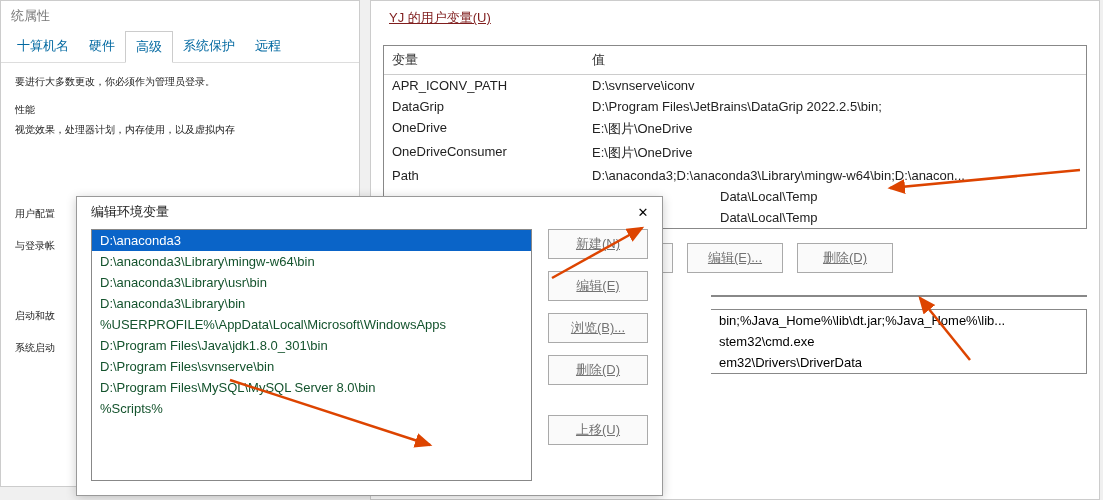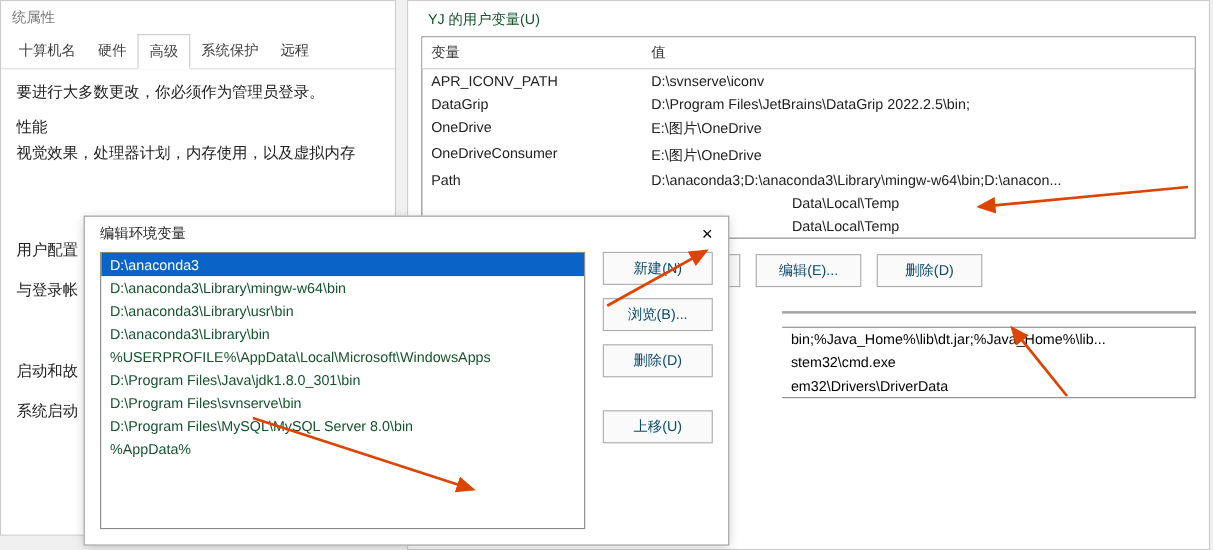--- a/index.html
+++ b/index.html
@@ -26,56 +26,57 @@
       color: #777;
       font-size: 13px;
     }
     .sysprops-tabs {
       display: flex;
       border-bottom: 1px solid #ddd;
       padding: 0 6px;
     }
     .sysprops-tab {
       padding: 6px 10px;
-      color: #404040;
+      color: #0369a1;
       cursor: default;
       font-family: Liberation Serif, serif;
     }
     .sysprops-tab.active {
       border: 1px solid #ccc;
       border-bottom: 1px solid #fff;
       margin-bottom: -1px;
       background: #fff;
     }
     .sysprops-body {
       padding: 12px 14px;
-      font-size: 14px;
+      font-size: 10px;
       color: #222;
     }
     .sysprops-hint { margin-bottom: 14px; }
     .sysprops-section-title { margin: 10px 0 6px 0; }
     .sysprops-section-desc { margin-bottom: 12px; color: #222; }
     .sysprops-label { margin: 18px 0 6px 0; }
 
     .envvars-window {
       position: absolute;
       left: 370px;
       top: 0;
       width: 730px;
       height: 500px;
       background: #fff;
       border: 1px solid #ccc;
     }
     .envvars-group-label {
       padding: 8px 12px 6px 18px;
       font-size: 13px;
-      color: #14532d;
+      color: #7f1d1d;
+      text-decoration: underline;
     }
     .envvars-table {
-      margin: 0 12px;
+      margin: 12px 12px;
       border: 1px solid #888;
     }
     .envvars-thead {
       display: flex;
       border-bottom: 1px solid #ccc;
       background: #fff;
     }
     .envvars-th {
       padding: 5px 8px;
       color: #333;
@@ -99,22 +100,23 @@
       justify-content: center;
       gap: 14px;
       margin: 14px 14px 0 14px;
     }
     .winbtn {
       min-width: 96px;
       padding: 5px 14px;
       border: 1px solid #aaa;
       background: #fafafa;
       font-size: 13px;
-      color: #0c4a6e;
+      color: #737373;
       text-align: center;
+      text-decoration: underline;
     }
     .envvars-table.lower { margin-top: 22px; }
     .envvars-lower-row {
       display: flex;
       margin: 0 12px;
     }
     .envvars-lower-cell {
       padding: 3px 8px;
       white-space: nowrap;
       overflow: hidden;
@@ -260,24 +262,25 @@
   <div class="editpath-body">
     <div class="editpath-list">
       <div class="editpath-item selected">D:\anaconda3</div>
       <div class="editpath-item">D:\anaconda3\Library\mingw-w64\bin</div>
       <div class="editpath-item">D:\anaconda3\Library\usr\bin</div>
       <div class="editpath-item">D:\anaconda3\Library\bin</div>
       <div class="editpath-item">%USERPROFILE%\AppData\Local\Microsoft\WindowsApps</div>
       <div class="editpath-item">D:\Program Files\Java\jdk1.8.0_301\bin</div>
       <div class="editpath-item">D:\Program Files\svnserve\bin</div>
       <div class="editpath-item">D:\Program Files\MySQL\MySQL Server 8.0\bin</div>
-      <div class="editpath-item">%AppData%</div>
+      <div class="editpath-item">%Scripts%</div>
     </div>
     <div class="editpath-buttons">
       <div class="winbtn">新建(N)</div>
+      <div class="winbtn">编辑(E)</div>
       <div class="winbtn">浏览(B)...</div>
       <div class="winbtn">删除(D)</div>
       <div class="winbtn" style="margin-top:18px;">上移(U)</div>
     </div>
   </div>
 </div>
 
 <div class="arrow" style="left:552px; top:218px;">
   <svg width="130" height="70">
     <defs>

